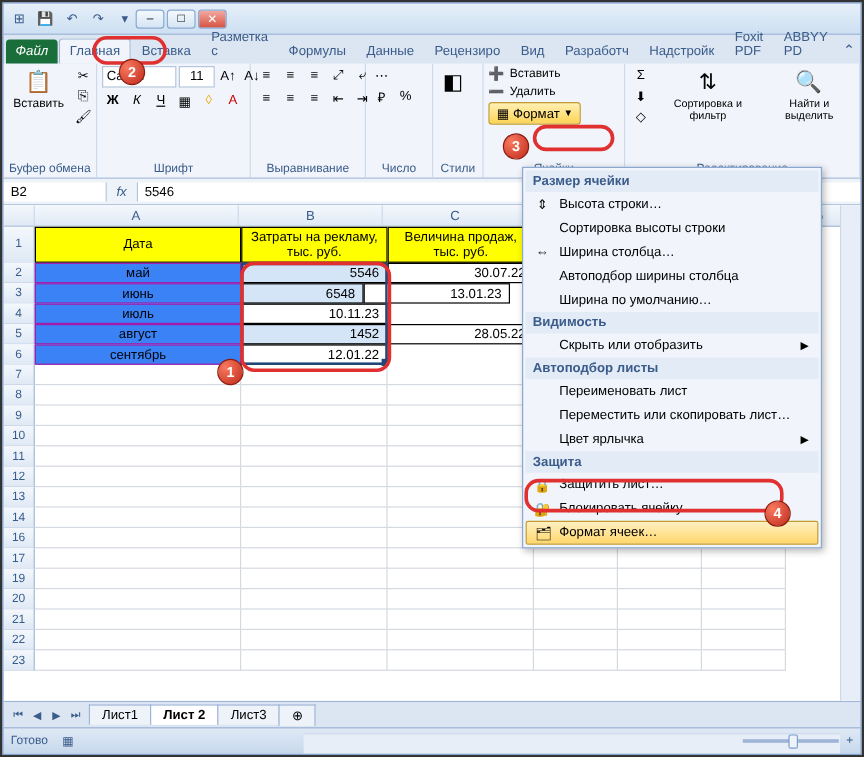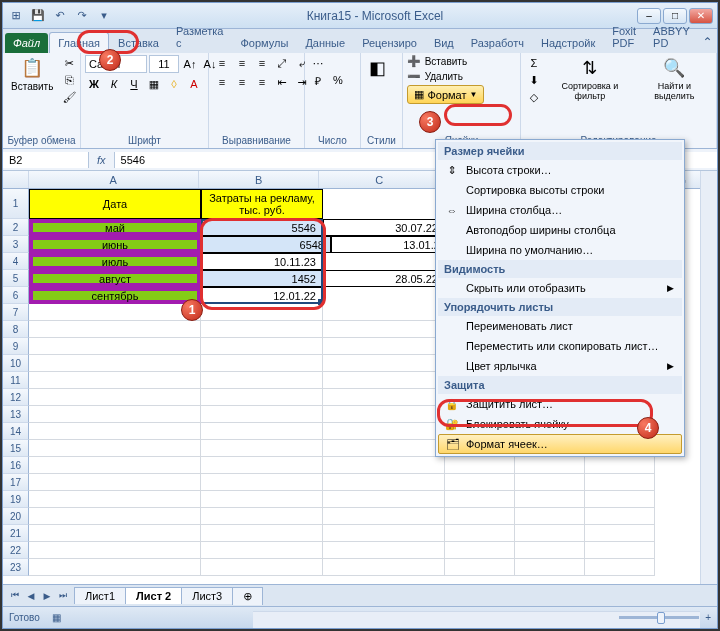--- a/index.html
+++ b/index.html
@@ -36,21 +36,21 @@
 .formula-input { flex: 1; padding: 2px 6px; background: #fff; border-left: 1px solid #b4c6dd; }
 .grid-area { flex: 1; background: #fff; position: relative; overflow: hidden; }
 .cols { display: flex; position: absolute; top: 0; left: 0; right: 0; height: 18px; background: linear-gradient(180deg,#f4f8fd,#dfe9f5); border-bottom: 1px solid #9db5d6; font-size: 11px; }
 .colh { border-right: 1px solid #cdd9ea; display: flex; align-items: center; justify-content: center; color: #3a5c8a; }
 .rows { position: absolute; top: 18px; left: 0; bottom: 0; right: 0; }
 .row { display: flex; height: 30px; }
 .row.small { height: 17px; }
 .rowh { width: 26px; background: linear-gradient(180deg,#f4f8fd,#dfe9f5); border-right: 1px solid #9db5d6; border-bottom: 1px solid #cdd9ea; display: flex; align-items: center; justify-content: center; font-size: 10px; color: #3a5c8a; }
 .cell { border-right: 1px solid #d4d9e0; border-bottom: 1px solid #d4d9e0; display: flex; align-items: center; padding: 0 6px; font-size: 11px; }
 .hdr-cell { background: #ffff00; font-weight: normal; justify-content: center; text-align: center; border: 1px solid #000; }
-.data-a { background: #84cc16; justify-content: center; border: 4px solid #a21caf; }
+.data-a { background: #3b82f6; justify-content: center; border: 1px solid #a21caf; }
 .data-b { background: #d4e5f8; justify-content: flex-end; border: 1px solid #000; }
 .data-c { justify-content: flex-end; border: 1px solid #000; }
 .selection { position: absolute; border: 2px solid #1f497d; pointer-events: none; }
 .handle { position: absolute; width: 6px; height: 6px; background: #1f497d; bottom: -3px; right: -3px; }
 .dropdown { position: absolute; left: 432px; top: 136px; width: 250px; background: #f1f5fb; border: 1px solid #8aa9d0; box-shadow: 2px 2px 6px rgba(0,0,0,.3); font-size: 11px; padding: 2px; z-index: 50; }
 .dd-section { color: #3a5c8a; font-weight: bold; padding: 3px 6px; background: #e3ebf6; }
 .dd-item { padding: 4px 8px 4px 28px; display: flex; align-items: center; position: relative; }
 .dd-item.hover { background: linear-gradient(180deg,#fff0c1,#ffd76b); border: 1px solid #c49b2e; border-radius: 2px; padding: 3px 7px 3px 27px; }
 .dd-icon { position: absolute; left: 6px; width: 16px; height: 16px; display: flex; align-items: center; justify-content: center; font-size: 11px; }
 .dd-arrow { margin-left: auto; font-size: 9px; }
@@ -74,21 +74,20 @@
 <div class="window">
 
   <div class="titlebar">
     <div class="qat">
       <div class="qat-btn">⊞</div>
       <div class="qat-btn">💾</div>
       <div class="qat-btn">↶</div>
       <div class="qat-btn">↷</div>
       <div class="qat-btn">▾</div>
     </div>
-    <div class="title">Книга15 - Microsoft Excel</div>
     <div class="win-controls">
       <div class="win-btn">‒</div>
       <div class="win-btn">□</div>
       <div class="win-btn win-close">✕</div>
     </div>
   </div>
 
   <div class="ribbon-tabs">
     <div class="tab file">Файл</div>
     <div class="tab active">Главная</div>
@@ -238,31 +237,32 @@
       <div class="colh" style="width:70px">D</div>
       <div class="colh" style="width:70px">E</div>
       <div class="colh" style="width:70px">F</div>
       <div class="colh" style="width:70px">G</div>
     </div>
     <div class="rows">
       <div class="row">
         <div class="rowh">1</div>
         <div class="cell hdr-cell" style="width:172px">Дата</div>
         <div class="cell hdr-cell" style="width:122px">Затраты на рекламу, тыс. руб.</div>
+        <div class="cell hdr-cell" style="width:122px">Величина продаж, тыс. руб.</div>
       </div>
       <div class="row small">
           <div class="rowh">2</div>
           <div class="cell data-a" style="width:172px">май</div>
           <div class="cell data-b" style="width:122px">5546</div>
           <div class="cell data-c" style="width:122px">30.07.22</div>
         </div>
       <div class="row small">
           <div class="rowh">3</div>
           <div class="cell data-a" style="width:172px">июнь</div>
-          <div class="cell data-b" style="width:130px">6548</div>
+          <div class="cell data-b" style="width:102px">6548</div>
           <div class="cell data-c" style="width:122px">13.01.23</div>
         </div>
       <div class="row small">
           <div class="rowh">4</div>
           <div class="cell data-a" style="width:172px">июль</div>
           <div class="cell data-c" style="width:122px">10.11.23</div>
         </div>
       <div class="row small">
           <div class="rowh">5</div>
           <div class="cell data-a" style="width:172px">август</div>
@@ -341,29 +341,20 @@
           <div class="row small">
             <div class="rowh">14</div>
             <div class="cell" style="width:172px"></div>
             <div class="cell" style="width:122px"></div>
             <div class="cell" style="width:122px"></div>
             <div class="cell" style="width:70px"></div>
             <div class="cell" style="width:70px"></div>
             <div class="cell" style="width:70px"></div>
           </div>
           <div class="row small">
-            <div class="rowh">15</div>
-            <div class="cell" style="width:172px"></div>
-            <div class="cell" style="width:122px"></div>
-            <div class="cell" style="width:122px"></div>
-            <div class="cell" style="width:70px"></div>
-            <div class="cell" style="width:70px"></div>
-            <div class="cell" style="width:70px"></div>
-          </div>
-          <div class="row small">
             <div class="rowh">16</div>
             <div class="cell" style="width:172px"></div>
             <div class="cell" style="width:122px"></div>
             <div class="cell" style="width:122px"></div>
             <div class="cell" style="width:70px"></div>
             <div class="cell" style="width:70px"></div>
             <div class="cell" style="width:70px"></div>
           </div>
           <div class="row small">
             <div class="rowh">17</div>
@@ -444,21 +435,21 @@
         <span>Автоподбор ширины столбца</span>
       </div>
     <div class="dd-item">
         <span>Ширина по умолчанию…</span>
       </div>
     <div class="dd-section">Видимость</div>
     <div class="dd-item">
         <span>Скрыть или отобразить</span>
         <span class="dd-arrow">▶</span>
       </div>
-    <div class="dd-section">Упорядочить листы</div>
+    <div class="dd-section">Автоподбор листы</div>
     <div class="dd-item">
         <span>Переименовать лист</span>
       </div>
     <div class="dd-item">
         <span>Переместить или скопировать лист…</span>
       </div>
     <div class="dd-item">
         <span>Цвет ярлычка</span>
         <span class="dd-arrow">▶</span>
       </div>

